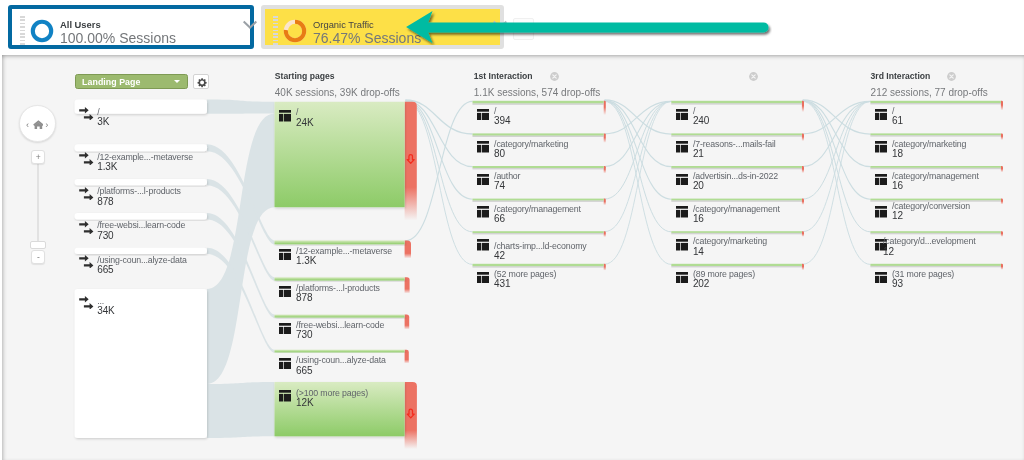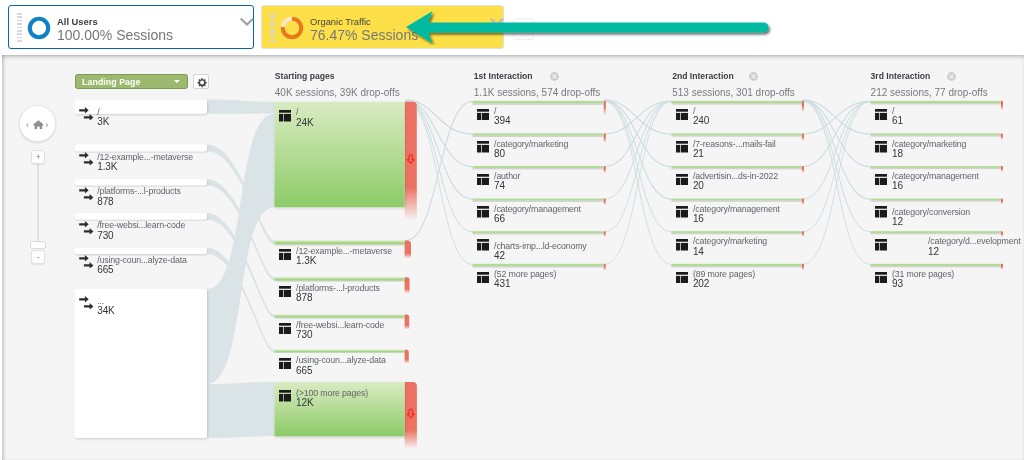--- a/index.html
+++ b/index.html
@@ -6,21 +6,21 @@
   html,body{margin:0;padding:0;}
   body{width:1024px;height:460px;overflow:hidden;background:#ffffff;
        font-family:"Liberation Sans",sans-serif;
        -webkit-font-smoothing:antialiased;}
   .root{position:relative;width:1024px;height:460px;background:#ffffff;overflow:hidden;}
   .segname,.segsub,.colhead .t,.colhead .s,.dimsel span,.zsign,.homebtn .ch{transform:translateZ(0);}
 
   
   .segbar{position:absolute;left:0;top:0;width:1024px;height:55px;background:#ffffff;}
   .segpill{position:absolute;top:5px;height:44px;box-sizing:border-box;
-           border:1px solid #0369a1;border-radius:3px;background:#ffffff;}
+           border:4px solid #0369a1;border-radius:3px;background:#ffffff;}
   .segpill.alt{background:#fde047;border-color:#e0e0e0;}
   .grip{position:absolute;left:8px;top:6.5px;width:5px;height:30px;
         background-image:repeating-linear-gradient(to bottom,#d8d8d8 0,#d8d8d8 1.5px,transparent 1.5px,transparent 3.4px);}
   .donut{position:absolute;left:18px;top:9.5px;width:24px;height:24px;}
   .segtext{position:absolute;left:48px;top:10px;}
   .segname{font-size:9.4px;font-weight:bold;color:#3c4043;line-height:12px;}
   .segname.thin{font-weight:normal;color:#444;}
   .segsub{font-size:14px;color:#74777a;line-height:12px;margin-top:1px;}
   .segchev{position:absolute;top:11px;width:14px;height:10px;}
   .addseg{position:absolute;left:513px;top:17.5px;width:19px;height:20px;
@@ -310,24 +310,20 @@
 
   <div class="colhead" style="left:471.8px;">
     <div class="t">1st Interaction</div>
     <div class="s">1.1K sessions, 574 drop-offs</div>
   </div>
   <svg class="closeic" style="left:548.0px;" viewBox="0 0 9 9">
     <circle cx="4.5" cy="4.5" r="4.4" fill="#cdcdcd"></circle>
     <path d="M2.8 2.8 L6.2 6.2 M6.2 2.8 L2.8 6.2" stroke="#f5f5f5" stroke-width="1.15" stroke-linecap="round"></path>
   </svg>
 
-  <div class="colhead" style="left:670.2px;">
-    <div class="t">2nd Interaction</div>
-    <div class="s">513 sessions, 301 drop-offs</div>
-  </div>
   <svg class="closeic" style="left:747.0px;" viewBox="0 0 9 9">
     <circle cx="4.5" cy="4.5" r="4.4" fill="#cdcdcd"></circle>
     <path d="M2.8 2.8 L6.2 6.2 M6.2 2.8 L2.8 6.2" stroke="#f5f5f5" stroke-width="1.15" stroke-linecap="round"></path>
   </svg>
 
   <div class="colhead" style="left:868.6px;">
     <div class="t">3rd Interaction</div>
     <div class="s">212 sessions, 77 drop-offs</div>
   </div>
   <svg class="closeic" style="left:945.0px;" viewBox="0 0 9 9">
@@ -571,30 +567,30 @@
       </svg>
   <div class="nlabel" style="left:890.0px;top:117.2px;">
         <div class="p">/category/management</div>
         <div class="v">16</div>
       </div>
   <svg class="pgicon" style="left:872.7px;top:151.4px;" viewBox="0 0 12.7 11.5">
         <path d="M0 0 h12.7 v2.7 h-12.7 z" fill="#1b1b1b"></path>
         <path d="M0 3.9 h4.3 v7.6 h-4.3 z" fill="#1b1b1b"></path>
         <path d="M5.0 3.9 h7.7 v7.6 h-7.7 z" fill="#1b1b1b"></path>
       </svg>
-  <div class="nlabel" style="left:890.0px;top:153px;">
+  <div class="nlabel" style="left:890.0px;top:147px;">
         <div class="p">/category/conversion</div>
         <div class="v">12</div>
       </div>
   <svg class="pgicon" style="left:872.7px;top:184.0px;" viewBox="0 0 12.7 11.5">
         <path d="M0 0 h12.7 v2.7 h-12.7 z" fill="#1b1b1b"></path>
         <path d="M0 3.9 h4.3 v7.6 h-4.3 z" fill="#1b1b1b"></path>
         <path d="M5.0 3.9 h7.7 v7.6 h-7.7 z" fill="#1b1b1b"></path>
       </svg>
-  <div class="nlabel" style="left:926px;top:182.4px;">
+  <div class="nlabel" style="left:881px;top:182.4px;">
         <div class="p">/category/d...evelopment</div>
         <div class="v">12</div>
       </div>
   <svg class="pgicon" style="left:872.7px;top:216.6px;" viewBox="0 0 12.7 11.5">
         <path d="M0 0 h12.7 v2.7 h-12.7 z" fill="#1b1b1b"></path>
         <path d="M0 3.9 h4.3 v7.6 h-4.3 z" fill="#1b1b1b"></path>
         <path d="M5.0 3.9 h7.7 v7.6 h-7.7 z" fill="#1b1b1b"></path>
       </svg>
   <div class="nlabel" style="left:890.0px;top:215.0px;">
         <div class="p">(31 more pages)</div>

